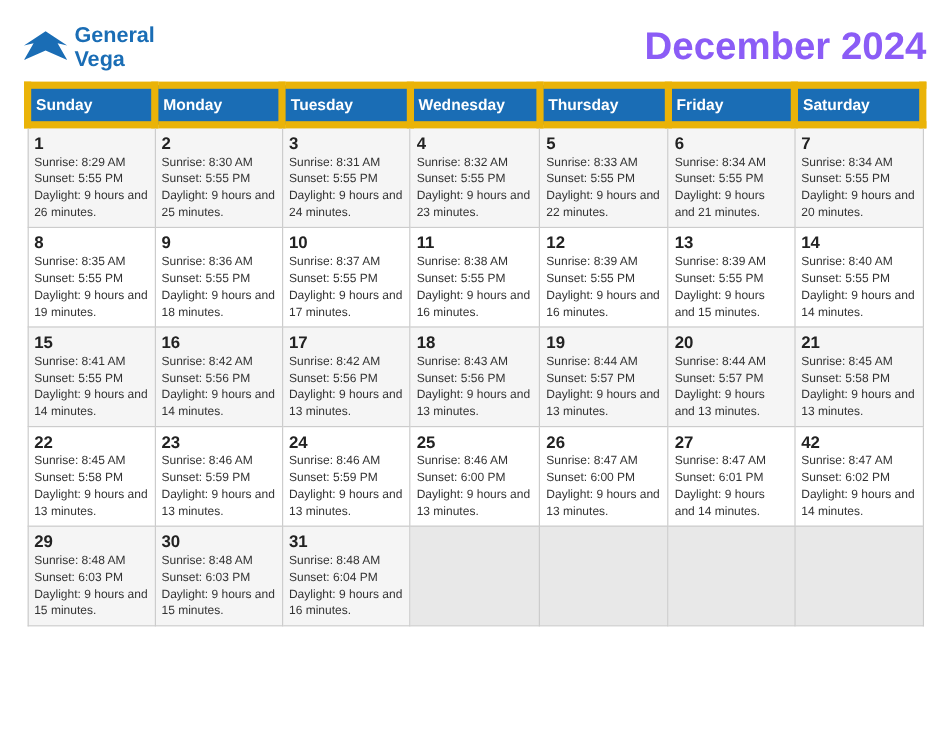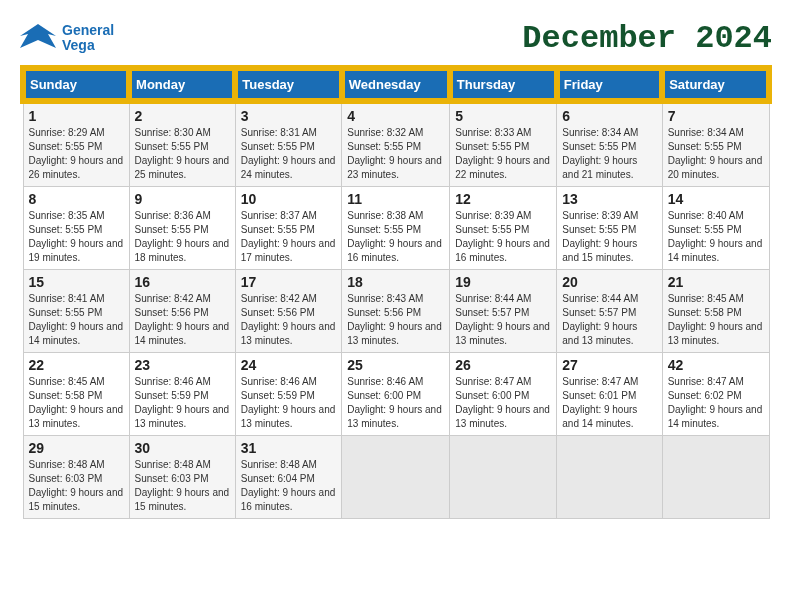--- a/index.html
+++ b/index.html
@@ -15,40 +15,39 @@
       justify-content: space-between;
       align-items: flex-start;
       margin-bottom: 8px;
     }
     .logo {
       display: flex;
       align-items: center;
       gap: 6px;
     }
     .logo-text {
-      font-size: 14px;
+      font-size: 18px;
       font-weight: bold;
       color: #333;
       line-height: 1.1;
     }
     .logo-text span {
       color: #1a6db5;
     }
     .logo-icon {
       width: 36px;
       height: 36px;
     }
     .title-block {
       text-align: right;
     }
     .title-block h1 {
       font-size: 32px;
       font-weight: bold;
-      color: #14532d;
-      font-family: Liberation Mono, monospace;
+      color: #8b5cf6;
     }
     .title-block h2 {
       font-size: 16px;
       font-weight: normal;
       color: #555;
     }
     .calendar {
       width: 100%;
       border-collapse: collapse;
       font-size: 11px;

